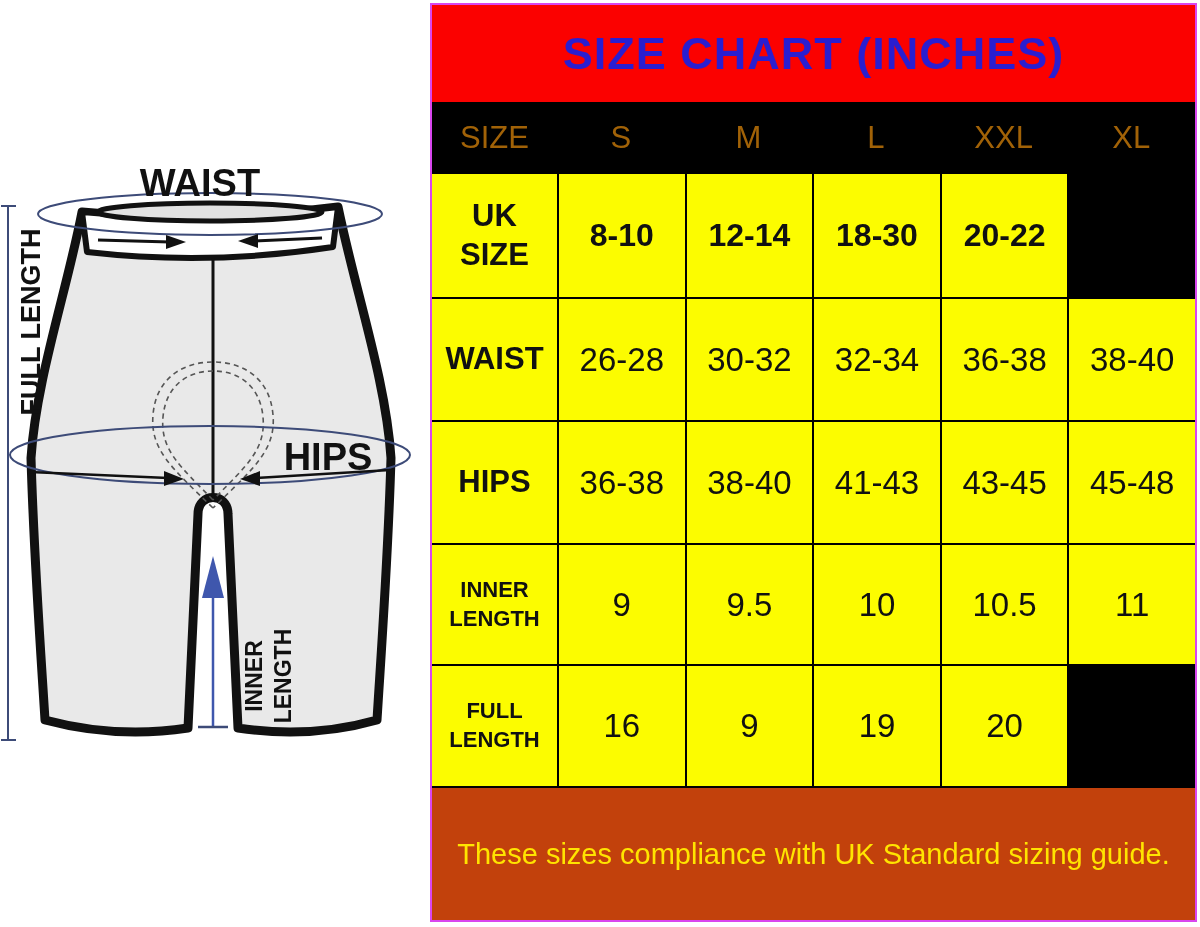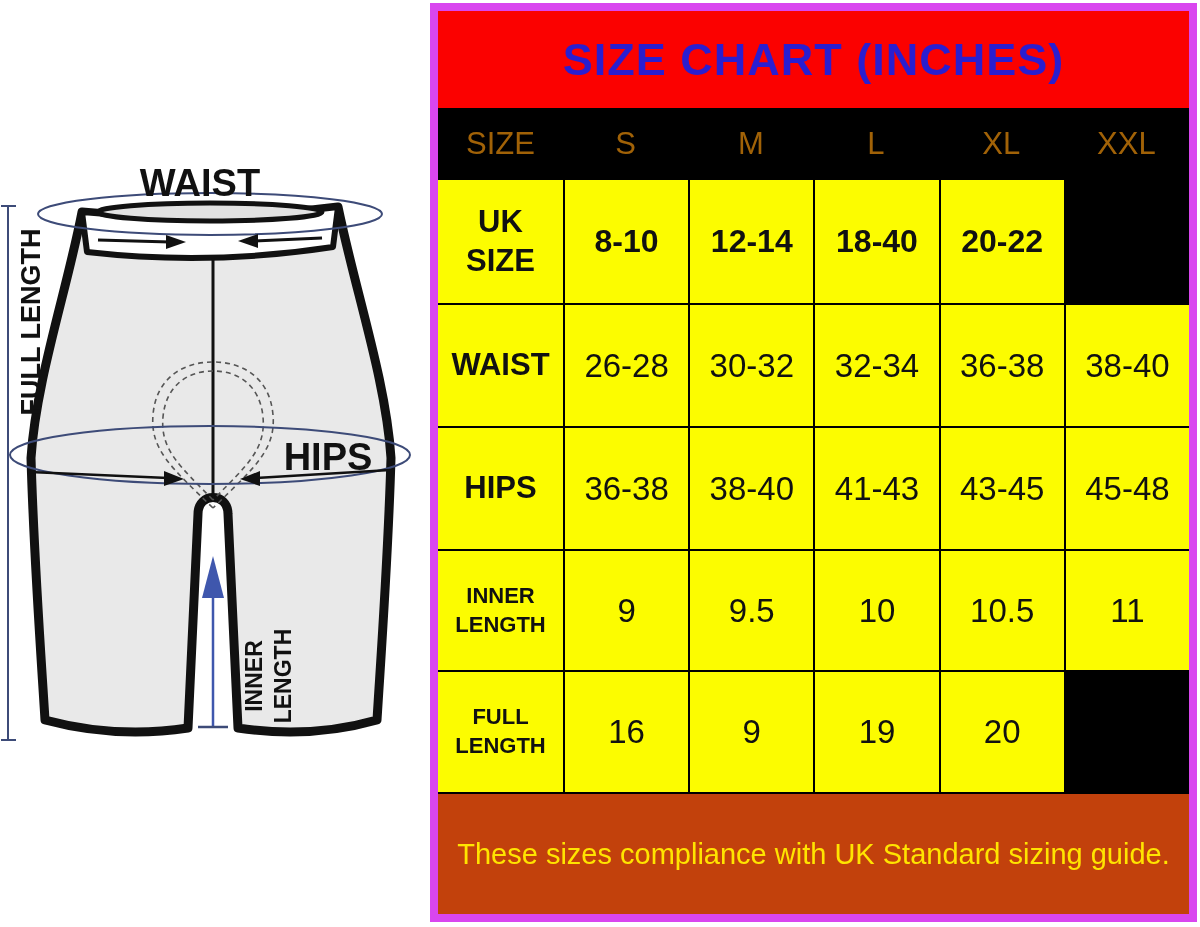--- a/index.html
+++ b/index.html
@@ -11,21 +11,21 @@
     overflow:hidden;
   }
   
   #diagram{position:absolute;left:0;top:0;width:425px;height:927px;}
   
   #size-table{
     position:absolute;left:430px;top:3px;width:767px;height:919px;
     background:#000000;
     display:flex;flex-direction:column;
     box-sizing:border-box;
-    border:8px solid #d946ef;
+    border:2px solid #d946ef;
   }
   .banner{
     height:97px;flex:0 0 97px;
     background:#fb0100;
     display:flex;align-items:center;justify-content:center;
   }
   .banner-title{
     color:#2a1ed0;font-size:45px;font-weight:bold;letter-spacing:1px;
   }
   .head-row{
@@ -140,29 +140,29 @@
 
     <div class="banner">
       <span class="banner-title">SIZE CHART (INCHES)</span>
     </div>
 
     <div class="head-row">
       <div class="head-cell">SIZE</div>
       <div class="head-cell">S</div>
       <div class="head-cell">M</div>
       <div class="head-cell">L</div>
+      <div class="head-cell">XXL</div>
       <div class="head-cell">XL</div>
-      <div class="head-cell">XXL</div>
     </div>
 
     <div class="data-row row-ukshort first" style="flex:0 0 123px;">
       <div class="cell label-cell lbl-lg">UK SIZE</div>
       <div class="cell val-bold">8-10</div>
       <div class="cell val-bold">12-14</div>
-      <div class="cell val-bold">18-40</div>
+      <div class="cell val-bold">18-30</div>
       <div class="cell val-bold">20-22</div>
     </div>
 
     <div class="data-row" style="flex:0 0 121px;">
       <div class="cell label-cell lbl-lg">WAIST</div>
       <div class="cell val">26-28</div>
       <div class="cell val">30-32</div>
       <div class="cell val">32-34</div>
       <div class="cell val">36-38</div>
       <div class="cell val">38-40</div>

